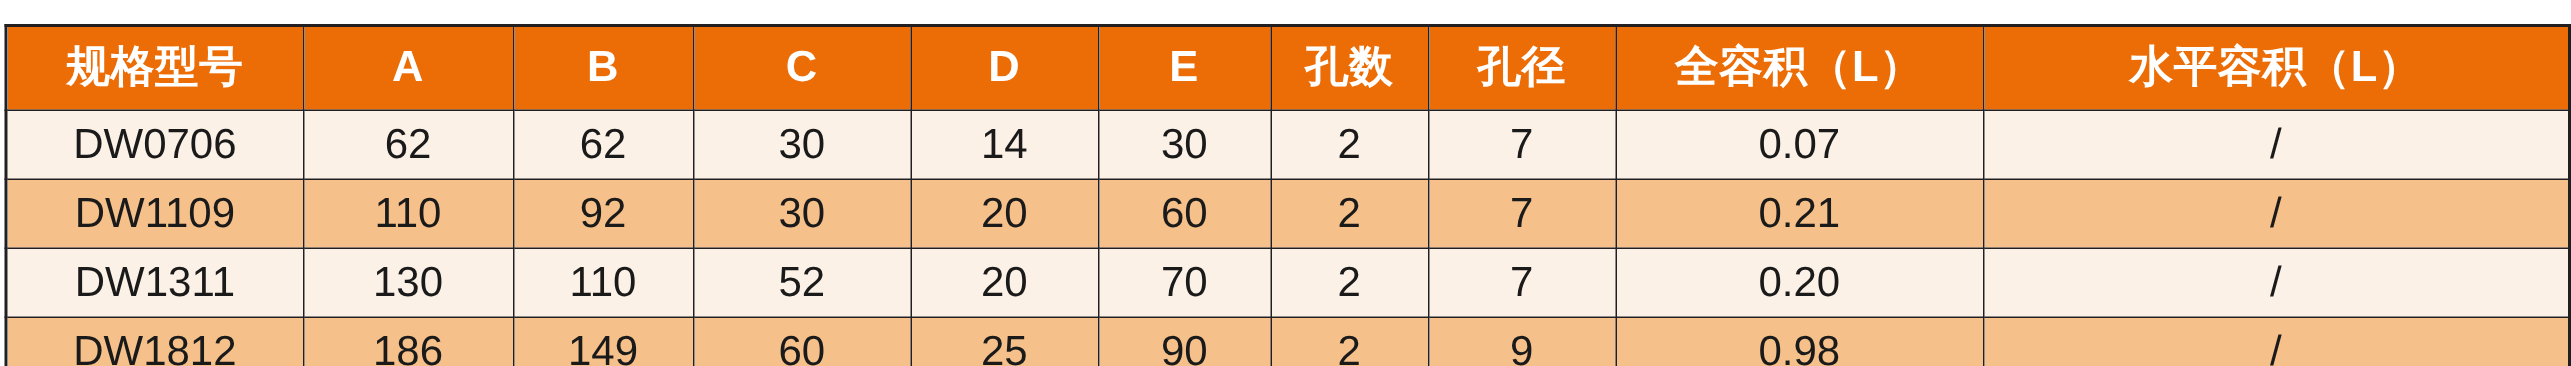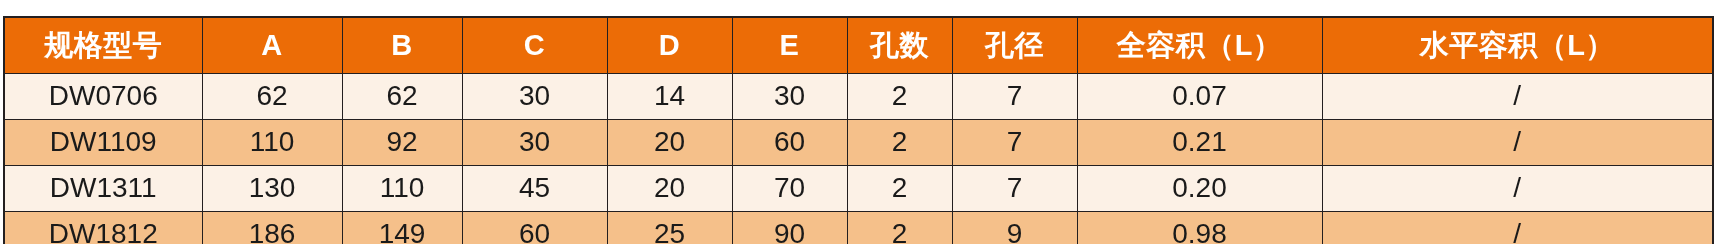--- a/index.html
+++ b/index.html
@@ -128,21 +128,21 @@
         <td>60</td>
         <td>2</td>
         <td>7</td>
         <td>0.21</td>
         <td>/</td>
       </tr>
       <tr class="data-row row-light">
         <td>DW1311</td>
         <td>130</td>
         <td>110</td>
-        <td>45</td>
+        <td>52</td>
         <td>20</td>
         <td>70</td>
         <td>2</td>
         <td>7</td>
         <td>0.20</td>
         <td>/</td>
       </tr>
       <tr class="data-row row-peach">
         <td>DW1812</td>
         <td>186</td>

